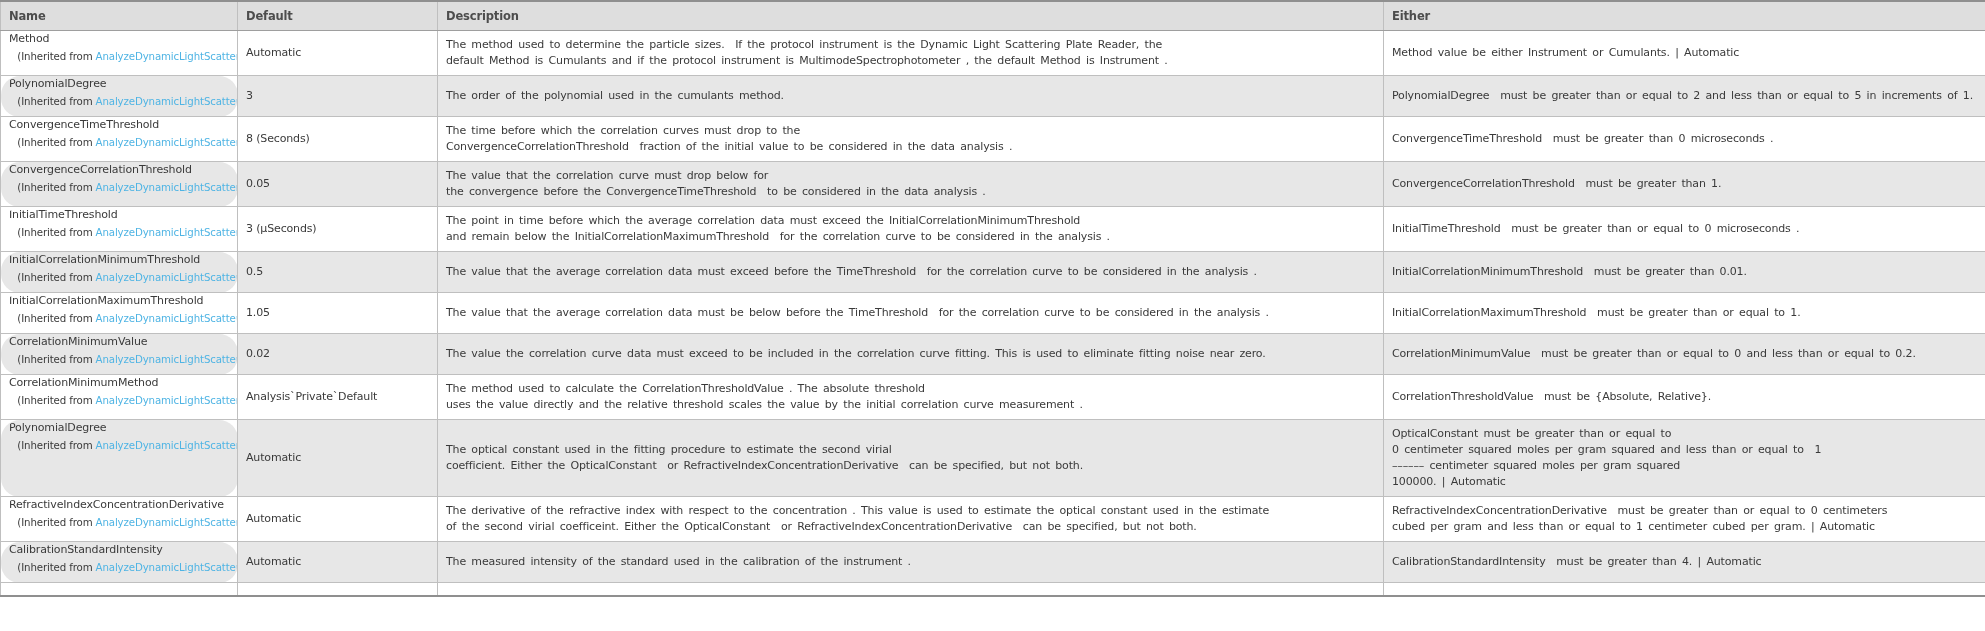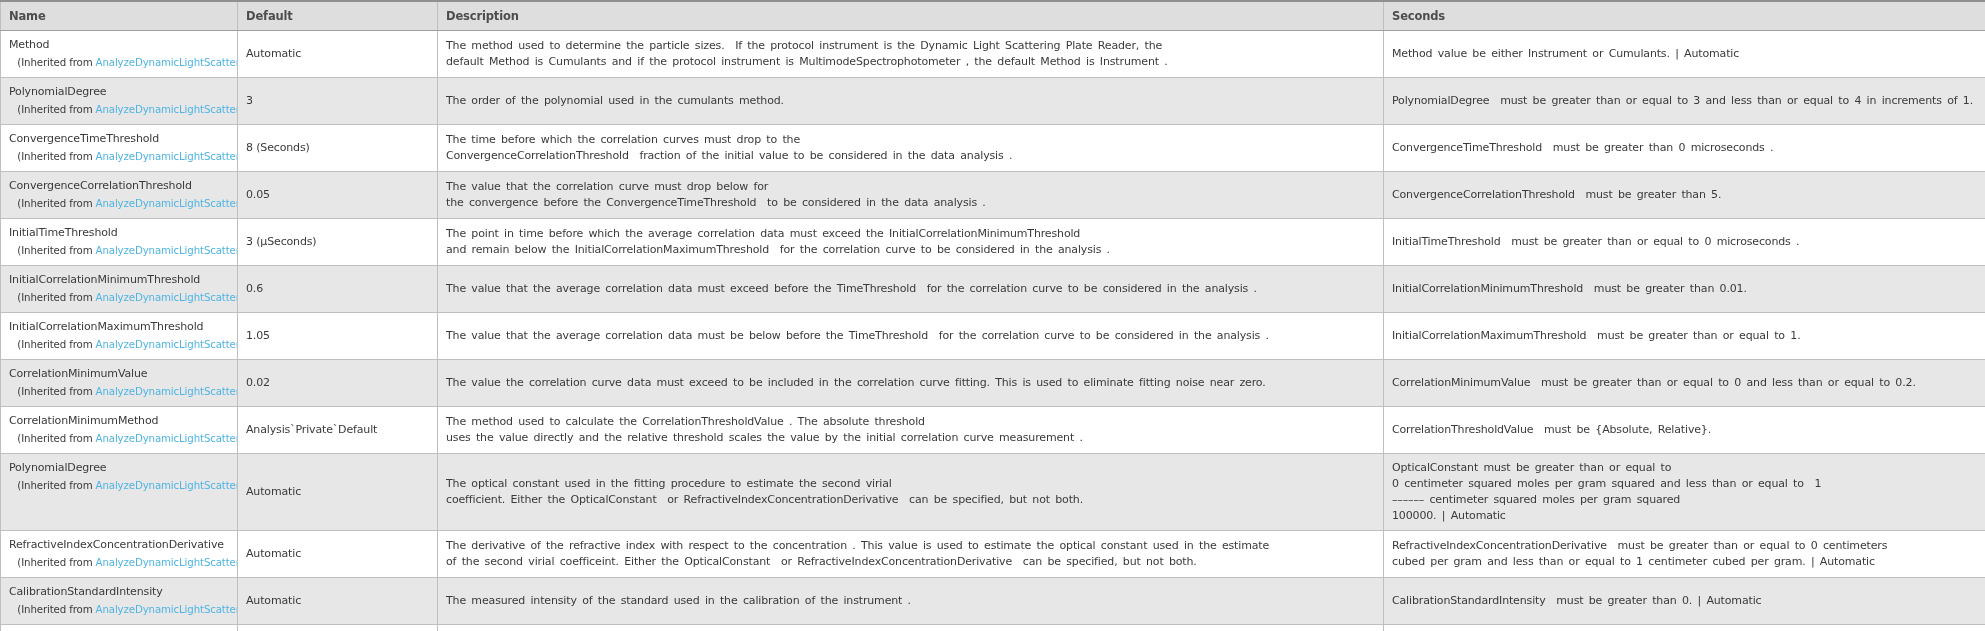--- a/index.html
+++ b/index.html
@@ -38,21 +38,21 @@
   thead th{
     background:var(--header-bg);
     text-align:left;
     font-weight:bold;
     font-size:11.5px;
     color:#4d4d4d;
     border-bottom:1px solid #9e9e9e;
     margin-top:40px;
   }
   tr.alt td{background:var(--stripe-bg);}
-  td.name-cell{vertical-align:top;padding-top:6px;}
+  td.name-cell{vertical-align:top;padding-top:0;border-radius:19px;}
   .opt-name{white-space:nowrap;}
   .inherited{
     white-space:nowrap;
     display:inline-block;
     margin-top:2px;
     padding-left:9px;
     transform:scaleX(0.93);
     transform-origin:0 50%;
   }
   a.doc-link{color:var(--link-color);text-decoration:none;cursor:pointer;}
@@ -67,21 +67,21 @@
     <col style="width:237px">
     <col style="width:200px">
     <col style="width:946px">
     <col style="width:602px">
   </colgroup>
   <thead>
     <tr>
       <th>Name</th>
       <th>Default</th>
       <th>Description</th>
-      <th>Seconds</th>
+      <th>Either</th>
     </tr>
   </thead>
   <tbody>
   <tr>
     <td class="name-cell">
       <div class="opt-name">Method</div>
       <div class="inherited"><span>(Inherited from </span><a class="doc-link" href="#">AnalyzeDynamicLightScattering</a></div>
     </td>
     <td>
       <div class="default-val">Automatic</div>
@@ -100,21 +100,21 @@
       <div class="opt-name">PolynomialDegree</div>
       <div class="inherited"><span>(Inherited from </span><a class="doc-link" href="#">AnalyzeDynamicLightScattering</a></div>
     </td>
     <td>
       <div class="default-val">3</div>
     </td>
     <td>
       <div class="pre">The order of the polynomial used in the cumulants method.</div>
     </td>
     <td>
-      <div class="pre">PolynomialDegree  must be greater than or equal to 3 and less than or equal to 4 in increments of 1.</div>
+      <div class="pre">PolynomialDegree  must be greater than or equal to 2 and less than or equal to 5 in increments of 1.</div>
     </td>
   </tr>
 
   <tr>
     <td class="name-cell">
       <div class="opt-name">ConvergenceTimeThreshold</div>
       <div class="inherited"><span>(Inherited from </span><a class="doc-link" href="#">AnalyzeDynamicLightScattering</a></div>
     </td>
     <td>
       <div class="default-val">8 (Seconds)</div>
@@ -134,21 +134,21 @@
       <div class="inherited"><span>(Inherited from </span><a class="doc-link" href="#">AnalyzeDynamicLightScattering</a></div>
     </td>
     <td>
       <div class="default-val">0.05</div>
     </td>
     <td>
       <div class="pre">The value that the correlation curve must drop below for
 the convergence before the ConvergenceTimeThreshold  to be considered in the data analysis .</div>
     </td>
     <td>
-      <div class="pre">ConvergenceCorrelationThreshold  must be greater than 5.</div>
+      <div class="pre">ConvergenceCorrelationThreshold  must be greater than 1.</div>
     </td>
   </tr>
 
   <tr>
     <td class="name-cell">
       <div class="opt-name">InitialTimeThreshold</div>
       <div class="inherited"><span>(Inherited from </span><a class="doc-link" href="#">AnalyzeDynamicLightScattering</a></div>
     </td>
     <td>
       <div class="default-val">3 (μSeconds)</div>
@@ -161,21 +161,21 @@
       <div class="pre">InitialTimeThreshold  must be greater than or equal to 0 microseconds .</div>
     </td>
   </tr>
 
   <tr class="alt">
     <td class="name-cell">
       <div class="opt-name">InitialCorrelationMinimumThreshold</div>
       <div class="inherited"><span>(Inherited from </span><a class="doc-link" href="#">AnalyzeDynamicLightScattering</a></div>
     </td>
     <td>
-      <div class="default-val">0.6</div>
+      <div class="default-val">0.5</div>
     </td>
     <td>
       <div class="pre">The value that the average correlation data must exceed before the TimeThreshold  for the correlation curve to be considered in the analysis .</div>
     </td>
     <td>
       <div class="pre">InitialCorrelationMinimumThreshold  must be greater than 0.01.</div>
     </td>
   </tr>
 
   <tr>
@@ -270,21 +270,21 @@
       <div class="opt-name">CalibrationStandardIntensity</div>
       <div class="inherited"><span>(Inherited from </span><a class="doc-link" href="#">AnalyzeDynamicLightScattering</a></div>
     </td>
     <td>
       <div class="default-val">Automatic</div>
     </td>
     <td>
       <div class="pre">The measured intensity of the standard used in the calibration of the instrument .</div>
     </td>
     <td>
-      <div class="pre">CalibrationStandardIntensity  must be greater than 0. | Automatic</div>
+      <div class="pre">CalibrationStandardIntensity  must be greater than 4. | Automatic</div>
     </td>
   </tr>
 
   <tr>
     <td class="name-cell">
       
       
     </td>
     <td>
       

